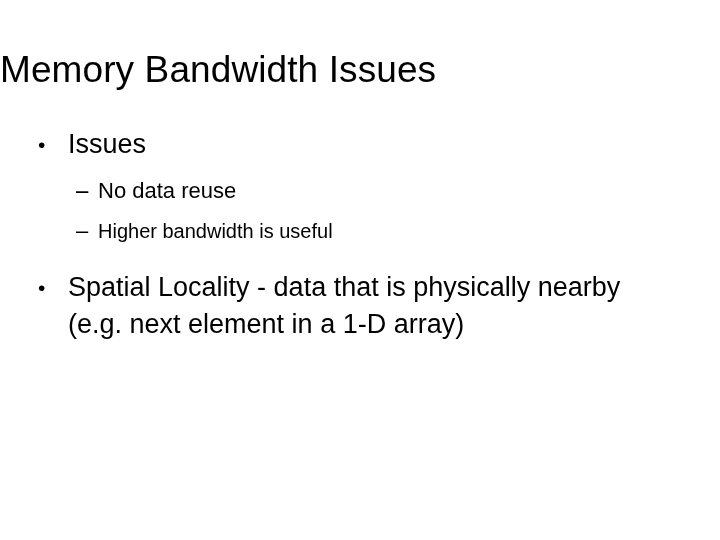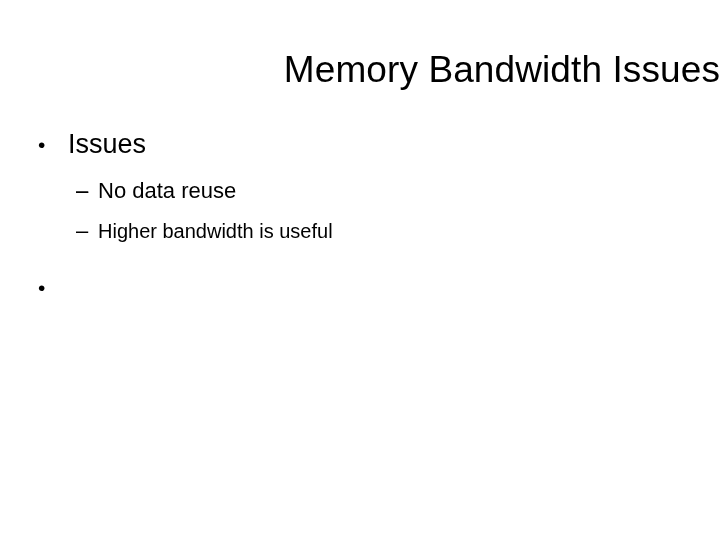--- a/index.html
+++ b/index.html
@@ -23,21 +23,21 @@
     background: #ffffff;
     box-sizing: border-box;
   }
 
   
   .slide-title {
     position: absolute;
     left: 0;
     top: 48px;
     width: 720px;
-    text-align: right;
+    text-align: left;
     font-size: 37px;
     font-weight: 400;
     line-height: 44px;
     letter-spacing: 0.1px;
     color: #000000;
     white-space: nowrap;
   }
 
   
   .slide-body {
@@ -128,16 +128,17 @@
 
       <div class="bullet-l2 small">
         <span class="marker">–</span>
         <span class="text">Higher bandwidth is useful</span>
       </div>
 
     </div>
 
     <div class="bullet-l1 bullet-para">
       <span class="marker">•</span>
+      <span class="text">Spatial Locality - data that is physically nearby (e.g. next element in a 1-D array)</span>
     </div>
 
   </div>
 </div>
 
 </body></html>

